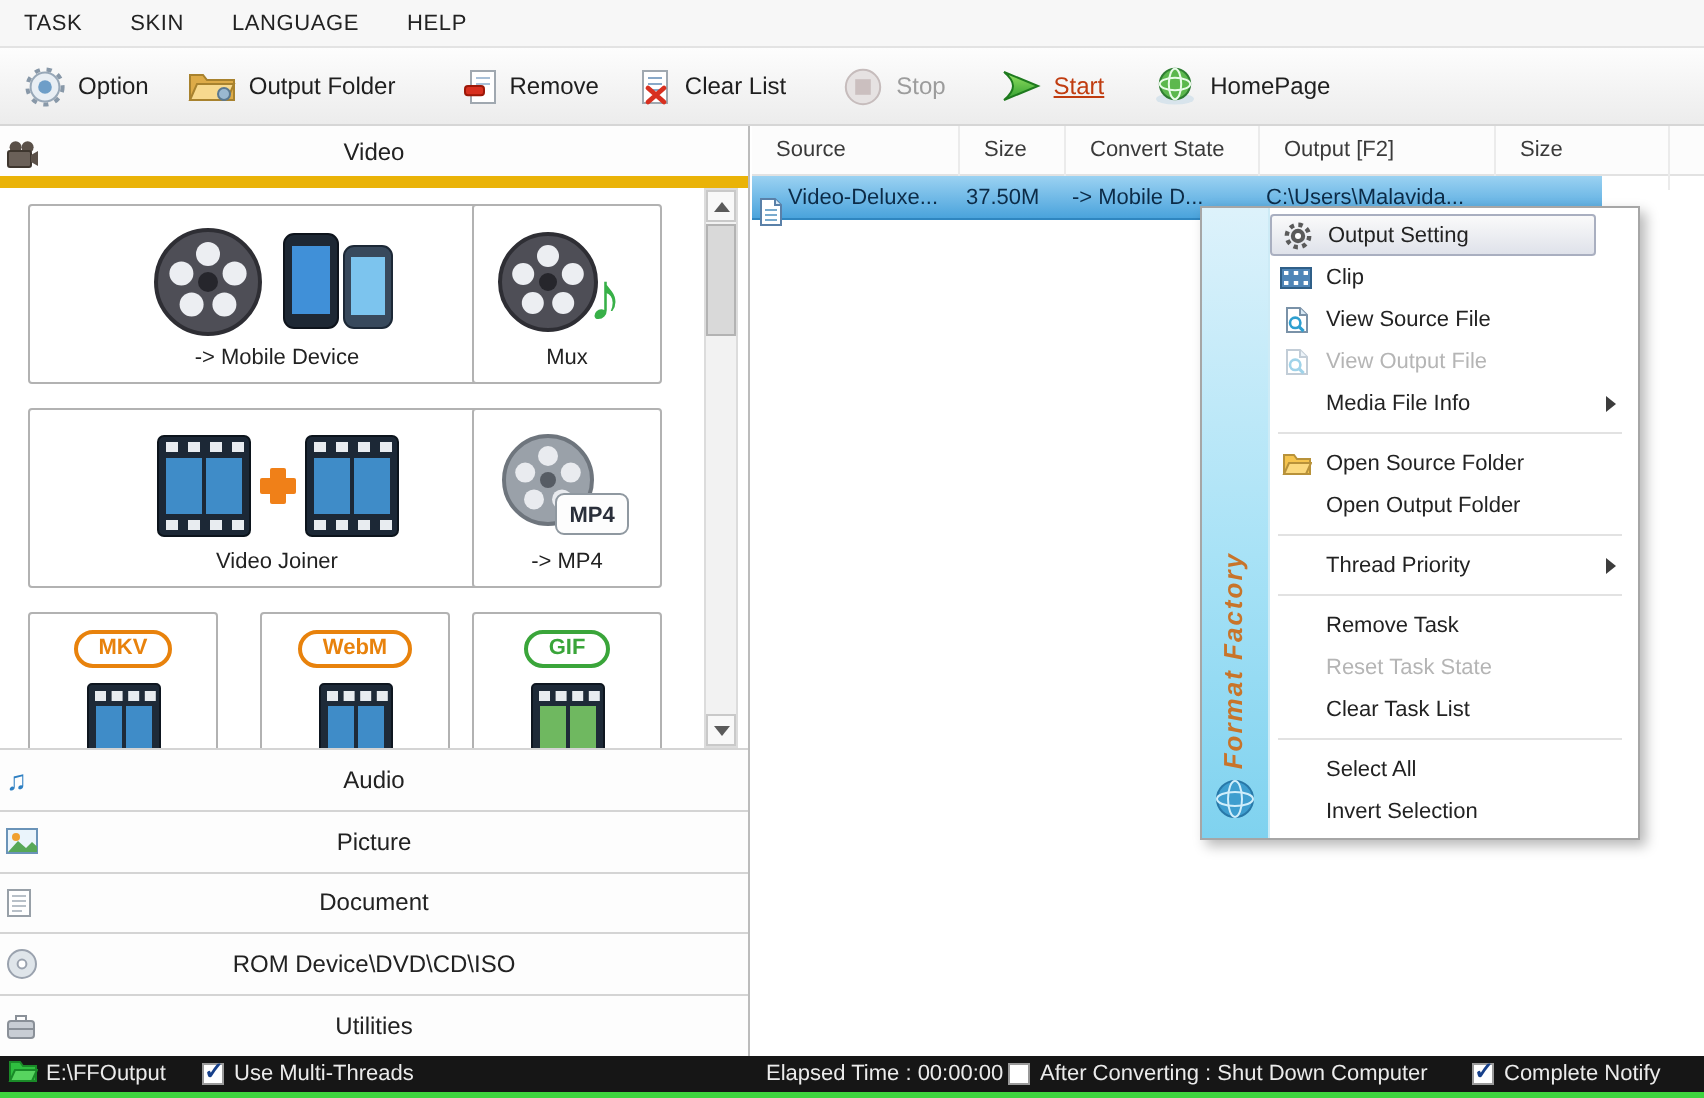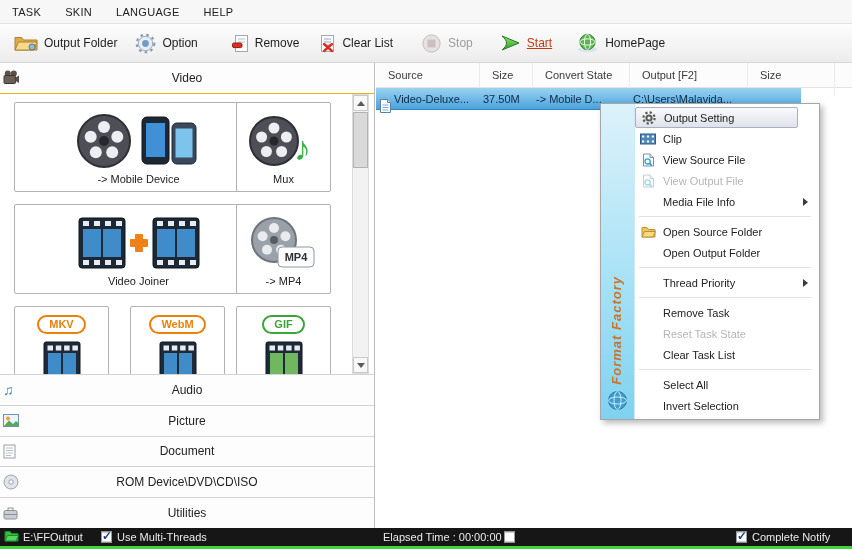--- a/index.html
+++ b/index.html
@@ -17,21 +17,21 @@
              display:flex; align-items:center; }
   .tool-btn { display:flex; align-items:center; gap:6px; padding:3px 6px; font-size:12px; border-radius:3px; }
   .tool-btn .tlabel { white-space:nowrap; }
   .tool-btn.disabled .tlabel { color:#9c9c9c; }
   .tool-btn.start .tlabel { color:#c03c10;text-decoration:underline; }
   .ticon { display:flex; align-items:center; }
 
   
   .left-panel { position:absolute; left:0; top:63px; width:375px; height:465px; background:#fff;
                 border-right:1px solid #bcbcbc; }
-  .video-header { position:relative; height:31px; border-bottom:1px solid #eab308; background:#fdfdfd;
+  .video-header { position:relative; height:31px; border-bottom:6px solid #eab308; background:#fdfdfd;
                   display:flex; align-items:center; }
   .video-header .hicon { position:absolute; left:3px; top:7px; }
   .video-header .hlabel { flex:1; text-align:center; font-size:12px; color:#222; }
 
   .card-area { position:absolute; left:0; top:31px; width:374px; height:280px; overflow:hidden; background:#fff; }
   .card { position:absolute; background:#fff; border:1px solid #b2b2b2; border-radius:2px;
           display:flex; flex-direction:column; align-items:center; justify-content:space-between;
           padding:6px 2px 6px; }
   .card-wide { width:249px; height:90px; }
   .card-narrow { width:95px; height:90px; }
@@ -110,39 +110,39 @@
 <body>
 
 <div class="menubar">
   <span class="menu-item">TASK</span>
   <span class="menu-item">SKIN</span>
   <span class="menu-item">LANGUAGE</span>
   <span class="menu-item">HELP</span>
 </div>
 
 <div class="toolbar">
+  <div class="tool-btn" style="margin-left:6px">
+    <span class="ticon">
+      <svg width="21" height="21" viewBox="0 0 21 21">
+          <circle cx="10.5" cy="10.5" r="7.2" fill="#e8eef4" stroke="#98a8b8"></circle>
+          <circle cx="10.5" cy="10.5" r="8.8" fill="none" stroke="#8898a8" stroke-width="2" stroke-dasharray="2.6 3.4"></circle>
+          <circle cx="10.5" cy="10.5" r="3.4" fill="#6e9ec8"></circle>
+        </svg>
+    </span>
+    <span class="tlabel">Option</span>
+  </div>
   <div class="tool-btn" style="margin-left:8px">
     <span class="ticon">
       <svg width="24" height="18" viewBox="0 0 24 18">
           <path d="M1 3.5 h6.5 l2 2.5 H23 v10 H1z" fill="#ddab48" stroke="#a8822e"></path>
           <path d="M1 16 L4.5 8 H23 L19.5 16z" fill="#f7d98e" stroke="#a8822e"></path>
           <circle cx="18" cy="13" r="3" fill="#9ab8d0" stroke="#5a7890"></circle>
         </svg>
     </span>
     <span class="tlabel">Output Folder</span>
-  </div>
-  <div class="tool-btn" style="margin-left:6px">
-    <span class="ticon">
-      <svg width="21" height="21" viewBox="0 0 21 21">
-          <circle cx="10.5" cy="10.5" r="7.2" fill="#e8eef4" stroke="#98a8b8"></circle>
-          <circle cx="10.5" cy="10.5" r="8.8" fill="none" stroke="#8898a8" stroke-width="2" stroke-dasharray="2.6 3.4"></circle>
-          <circle cx="10.5" cy="10.5" r="3.4" fill="#6e9ec8"></circle>
-        </svg>
-    </span>
-    <span class="tlabel">Option</span>
   </div>
   <div class="tool-btn" style="margin-left:22px">
     <span class="ticon">
       <svg width="17" height="19" viewBox="0 0 17 19">
           <rect x="3.5" y="1.5" width="12" height="16" fill="#fff" stroke="#a0a8b0"></rect>
           <line x1="6" y1="5" x2="13" y2="5" stroke="#a8c0d8"></line>
           <line x1="6" y1="8" x2="13" y2="8" stroke="#a8c0d8"></line>
           <rect x="0.5" y="9" width="9.5" height="4.6" rx="1.5" fill="#d83020" stroke="#9c1808"></rect>
         </svg>
     </span>
@@ -543,15 +543,16 @@
     <svg width="15" height="12" viewBox="0 0 15 12">
         <path d="M1 1.5 h5 l1.5 2 h6.5 v7.5 h-13z" fill="#2fbf3f" stroke="#1a8a28"></path>
         <path d="M1 11 L3.5 5.5 h11 L12 11z" fill="#57d45f" stroke="#1a8a28"></path>
       </svg>
   </span>
   <span style="left:23px">E:\FFOutput</span>
   <span class="cb checked" style="left:101px"></span>
   <span style="left:117px">Use Multi-Threads</span>
   <span style="left:383px">Elapsed Time : 00:00:00</span>
   <span class="cb" style="left:504px"></span>
+  <span style="left:520px">After Converting : Shut Down Computer</span>
   <span class="cb checked" style="left:736px"></span>
   <span style="left:752px">Complete Notify</span>
 </div>
 
 </body></html>

